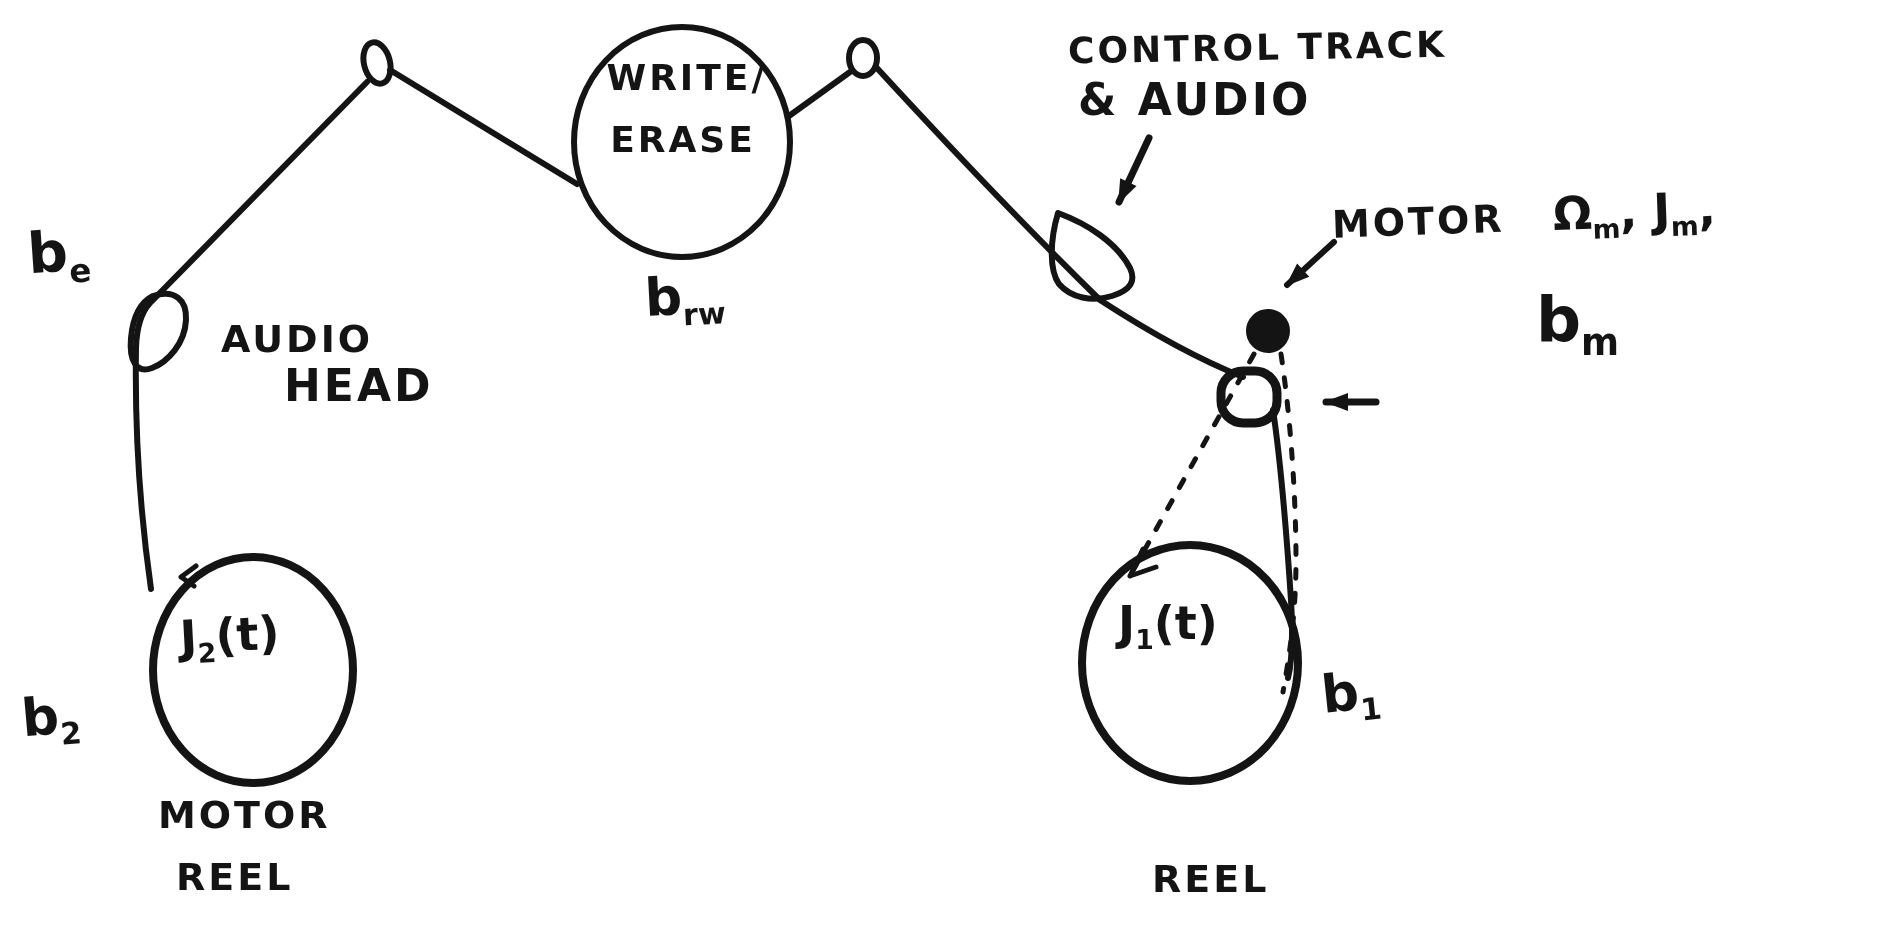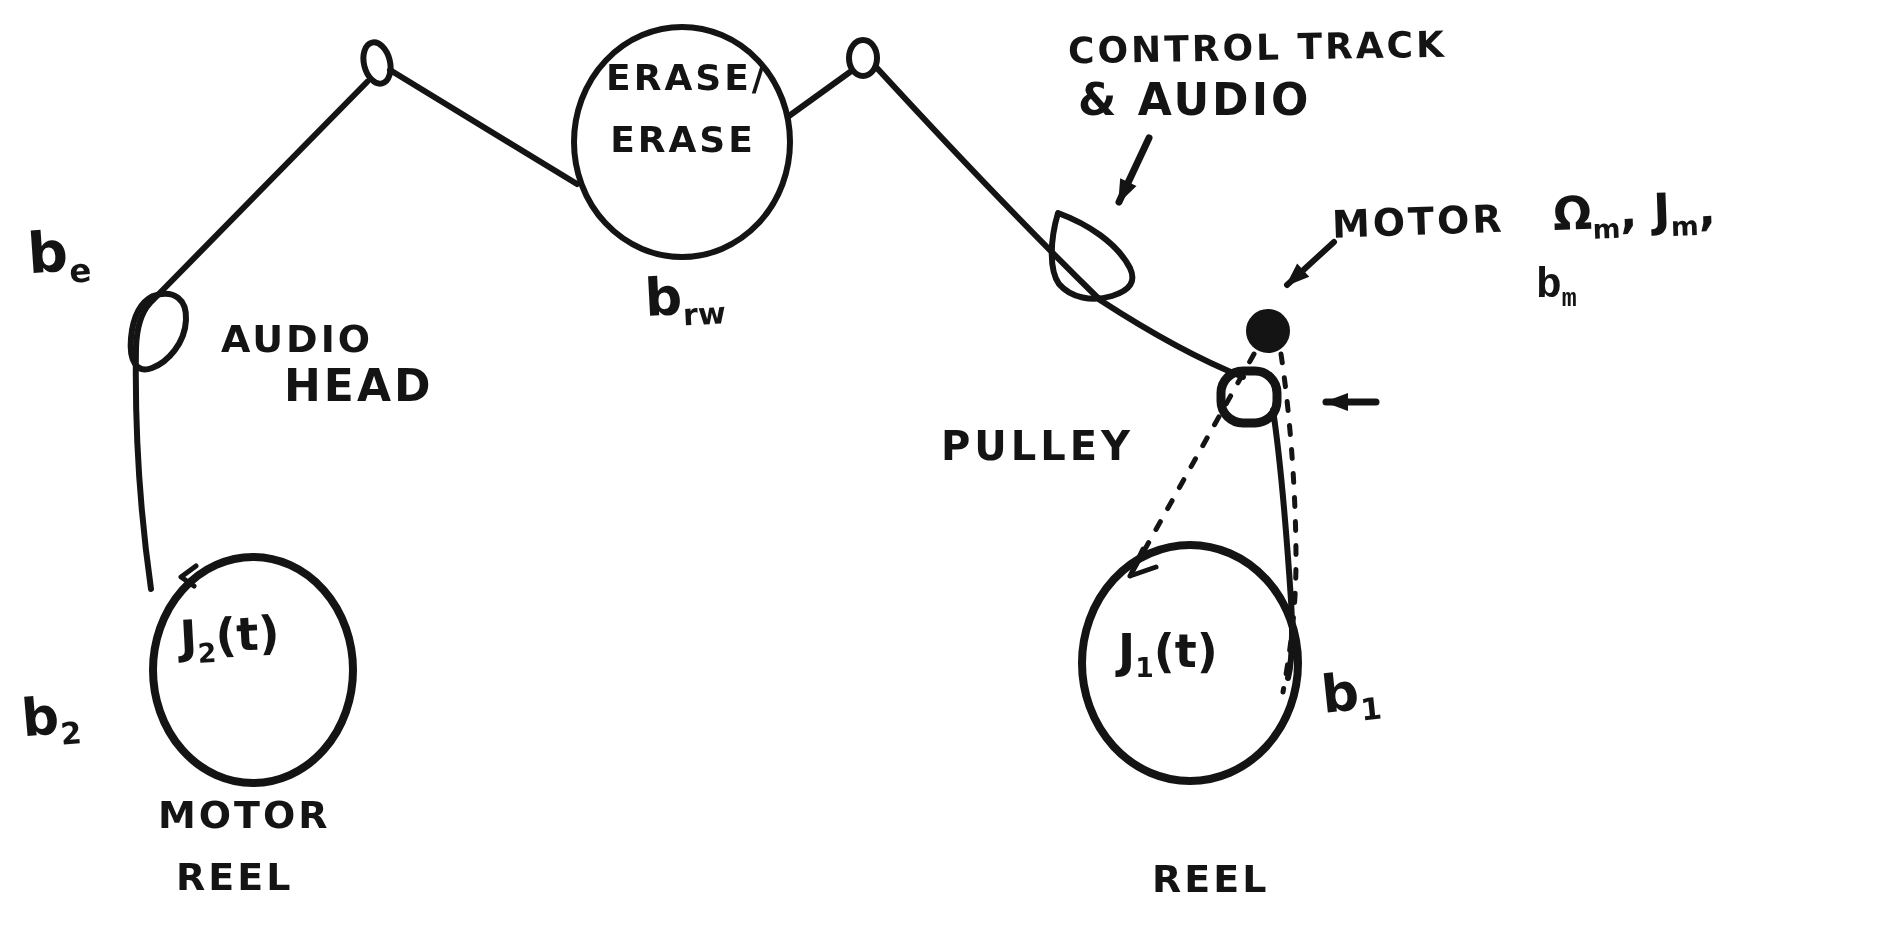--- a/index.html
+++ b/index.html
@@ -66,44 +66,43 @@
     </g>
   </svg>
 
   <div class="lbl" style="left:28px;top:224px;font-size:56px;transform:rotate(-4deg);">
     <span>b</span><span class="sub">e</span>
   </div>
 
   <div class="lbl caps" style="left:221px;top:320px;font-size:38px;">AUDIO</div>
   <div class="lbl caps" style="left:284px;top:364px;font-size:44px;">HEAD</div>
 
-  <div class="lbl caps center" style="left:592px;top:60px;width:190px;font-size:36px;">ERASE/</div>
+  <div class="lbl caps center" style="left:592px;top:60px;width:190px;font-size:36px;">WRITE/</div>
   <div class="lbl caps center" style="left:588px;top:122px;width:190px;font-size:36px;">ERASE</div>
 
   <div class="lbl" style="left:645px;top:270px;font-size:52px;transform:rotate(-3deg);">
     <span>b</span><span class="sub">rw</span>
   </div>
 
   <div class="lbl caps" style="left:1068px;top:30px;font-size:36px;transform:rotate(-1deg);">CONTROL TRACK</div>
   <div class="lbl caps" style="left:1078px;top:78px;font-size:44px;">&amp; AUDIO</div>
 
   <div class="lbl" style="left:1332px;top:192px;font-size:38px;transform:rotate(-2deg);">
     <span class="caps">MOTOR</span>
     <span style="display:inline-block;width:22px;"></span>
     <span style="font-size:46px;"><span>Ω</span><span class="sub">m</span><span>,</span>
     <span>J</span><span class="sub">m</span><span>,</span></span>
   </div>
-  <div class="lbl" style="left:1536px;top:264px;font-size:43px;font-family:Liberation Mono, monospace;">
+  <div class="lbl" style="left:1536px;top:288px;font-size:63px;">
     <span>b</span><span class="sub">m</span>
   </div>
 
 
-  <div class="lbl" style="left:941px;top:426px;font-size:40px;letter-spacing:4px;">PULLEY</div>
 
-  <div class="lbl" style="left:1118px;top:628px;font-size:46px;">
+  <div class="lbl" style="left:1118px;top:600px;font-size:46px;">
     <span>J</span><span class="sub">1</span><span>(t)</span>
   </div>
   <div class="lbl" style="left:1322px;top:666px;font-size:52px;transform:rotate(-6deg);">
     <span>b</span><span class="sub">1</span>
   </div>
   <div class="lbl caps" style="left:1152px;top:860px;font-size:38px;">REEL</div>
 
   <div class="lbl" style="left:180px;top:612px;font-size:46px;transform:rotate(-3deg);">
     <span>J</span><span class="sub">2</span><span>(t)</span>
   </div>

